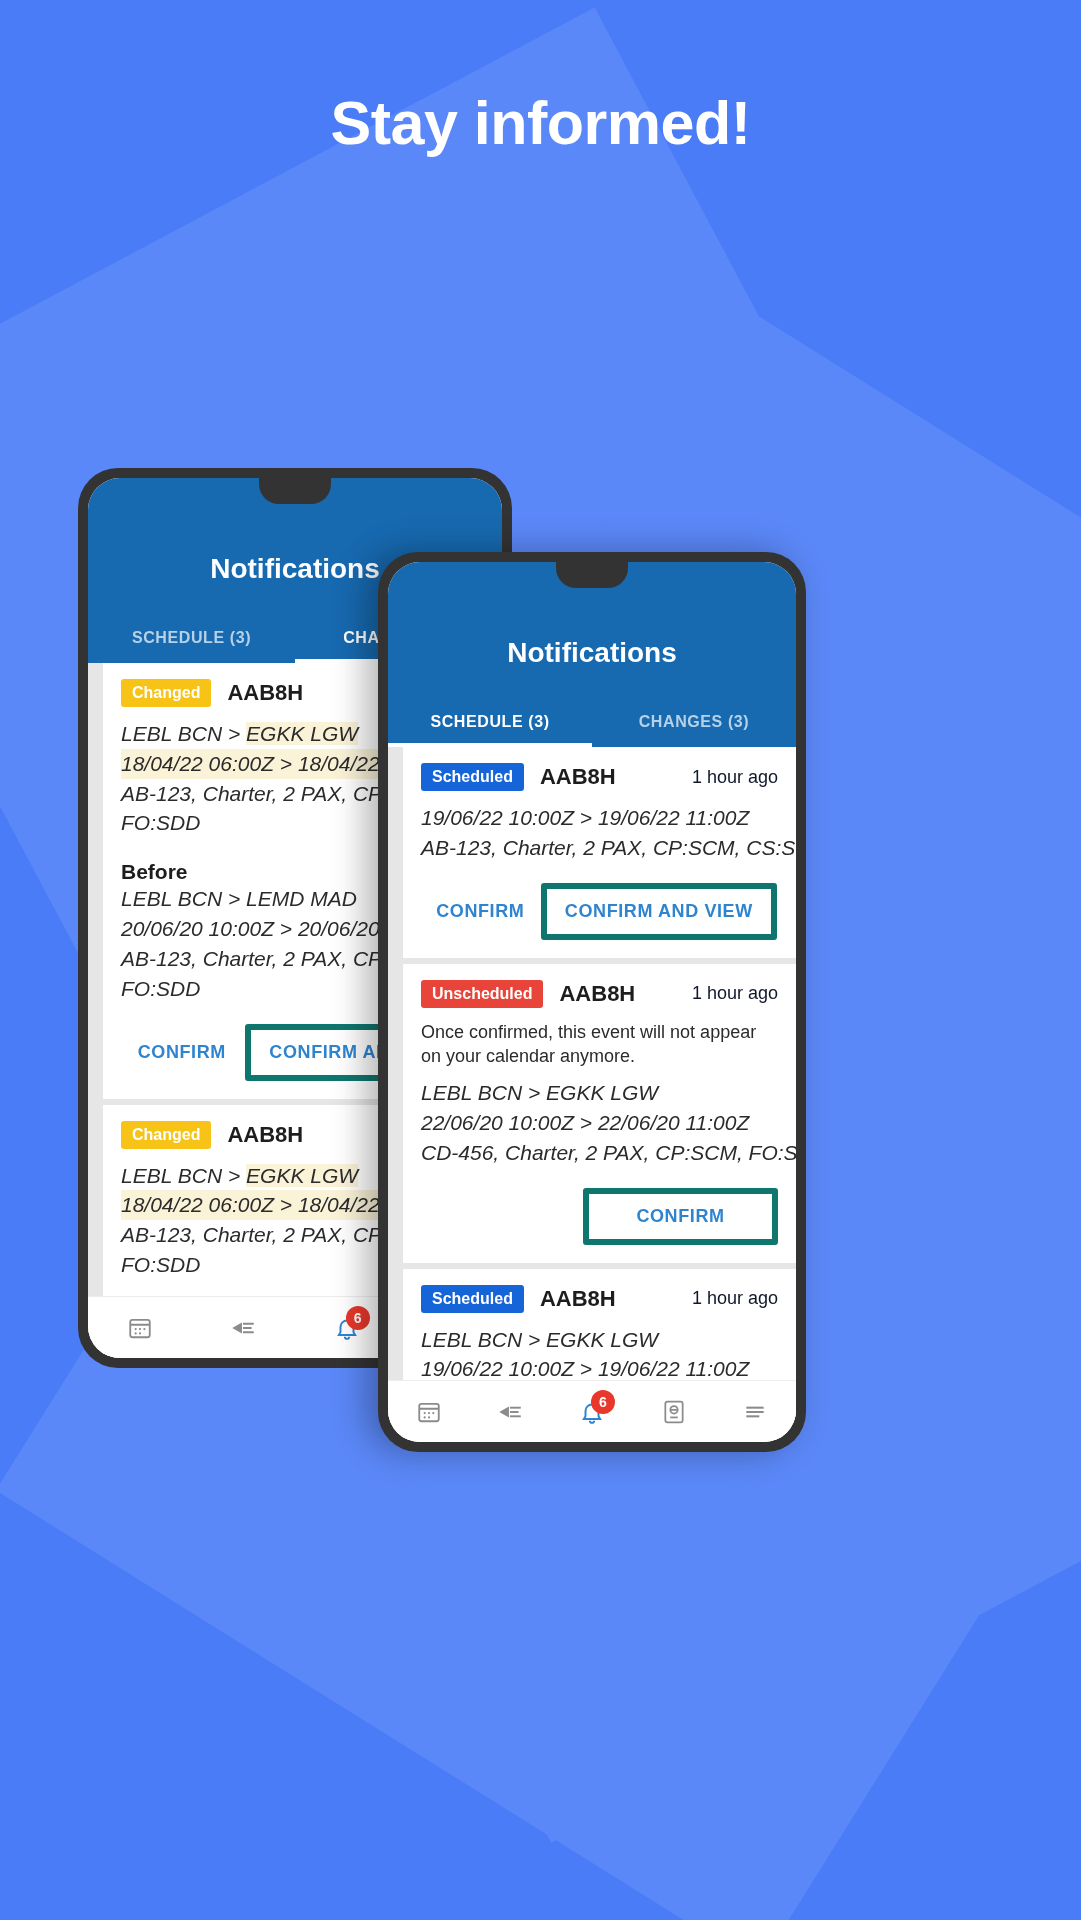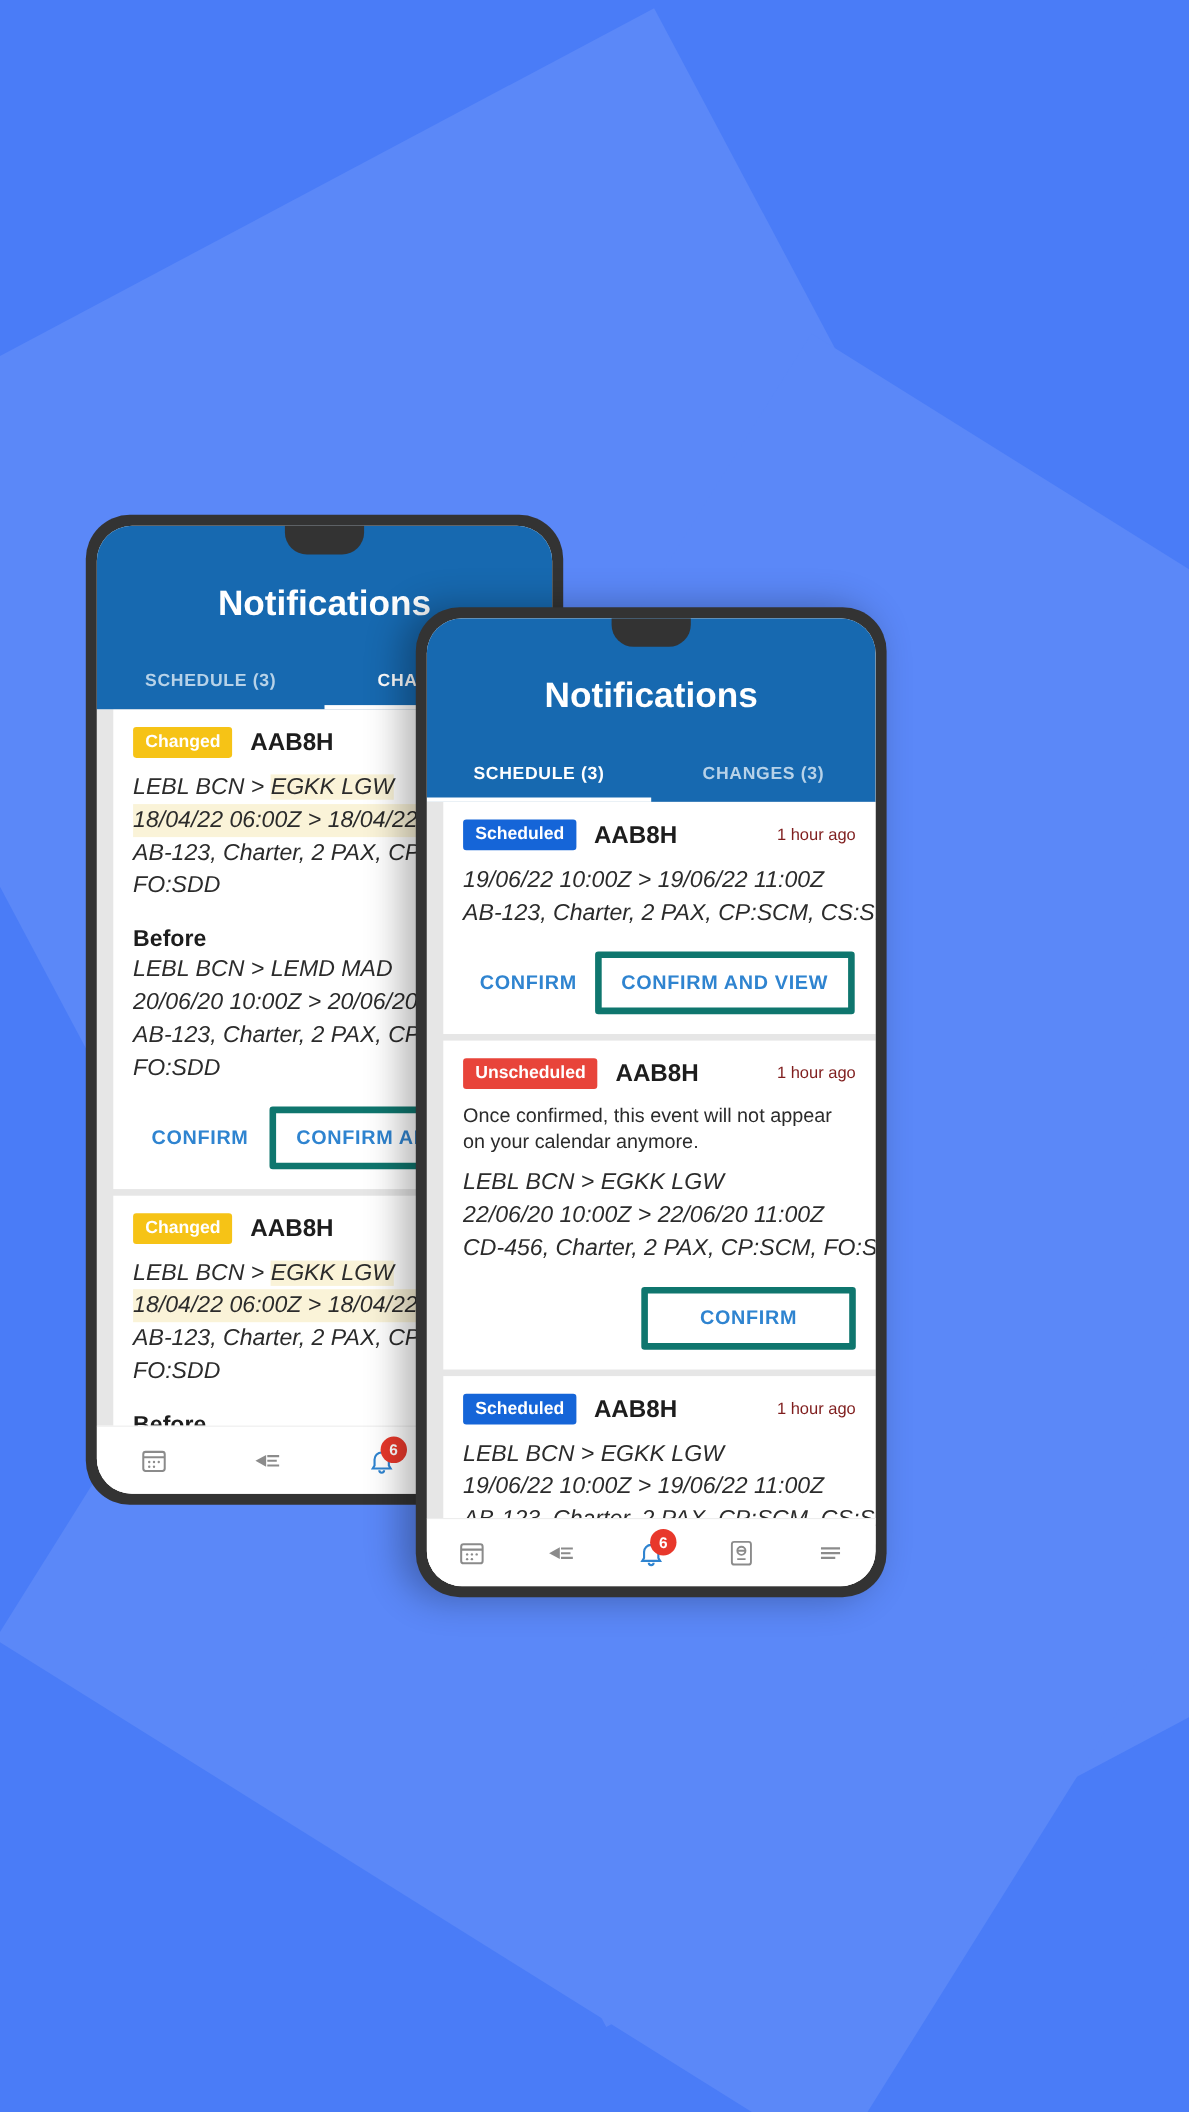--- a/index.html
+++ b/index.html
@@ -83,23 +83,24 @@
   }
 
   
   .appbar {
     background: #1769b0;
     color: #fff;
     padding-top: 52px;
   }
   .appbar-title {
     text-align: center;
-    font-size: 32px;
+    font-size: 28px;
     font-weight: bold;
     padding-bottom: 30px;
+    margin-top: 23px;
   }
   .tabs {
     display: flex;
   }
   .tab {
     flex: 1;
     text-align: center;
     font-size: 16px;
     letter-spacing: 0.6px;
     padding: 14px 0 12px 0;
@@ -133,22 +134,22 @@
   .badge-unscheduled { background: #e8443a; }
   .badge-changed { background: #f6c316; color:#ffffff; }
   .flight-code {
     margin-left: 16px;
     font-size: 22px;
     font-weight: bold;
     color: #1d1d1d;
   }
   .time-ago {
     margin-left: auto;
-    font-size: 15px;
-    color: #7f1d1d;
+    font-size: 18px;
+    color: #0f172a;
   }
   .card-note {
     font-size: 18px;
     color: #2b2b2b;
     line-height: 1.35;
     margin-bottom: 10px;
   }
   .card-line {
     font-size: 21px;
     color: #2b2b2b;
@@ -221,20 +222,21 @@
   .screen-col { display: flex; flex-direction: column; height: 100%; }
   .list-area { flex: 1; overflow: hidden; background:#e6e6e6; padding-bottom: 62px; padding-left: 15px; }
 </style>
 </head>
 <body>
 
 <div class="stage">
   <div class="bg-wedge-1"></div>
   <div class="bg-wedge-2"></div>
 
+  <div class="headline">Stay informed!</div>
 
   <div class="phone phone-back">
     <div class="phone-screen">
       <div class="notch"></div>
       <div class="screen-col">
         <div class="appbar">
           <div class="appbar-title">Notifications</div>
           <div class="tabs">
             <div class="tab">SCHEDULE (3)</div>
             <div class="tab active">CHANGES (3)</div>

